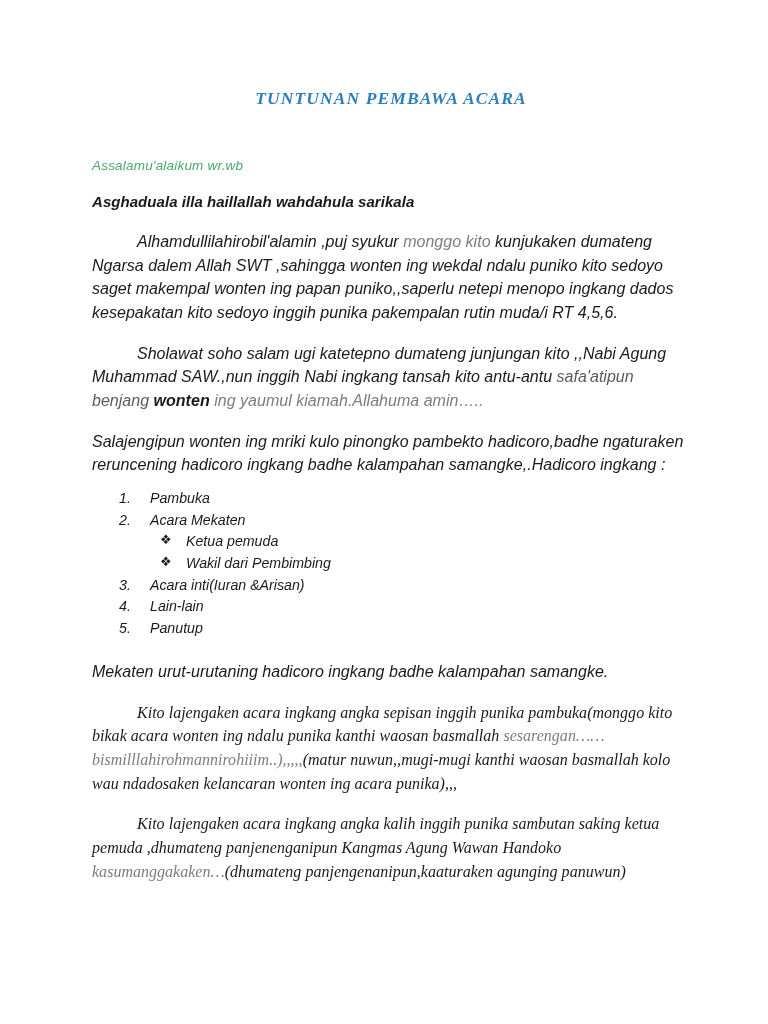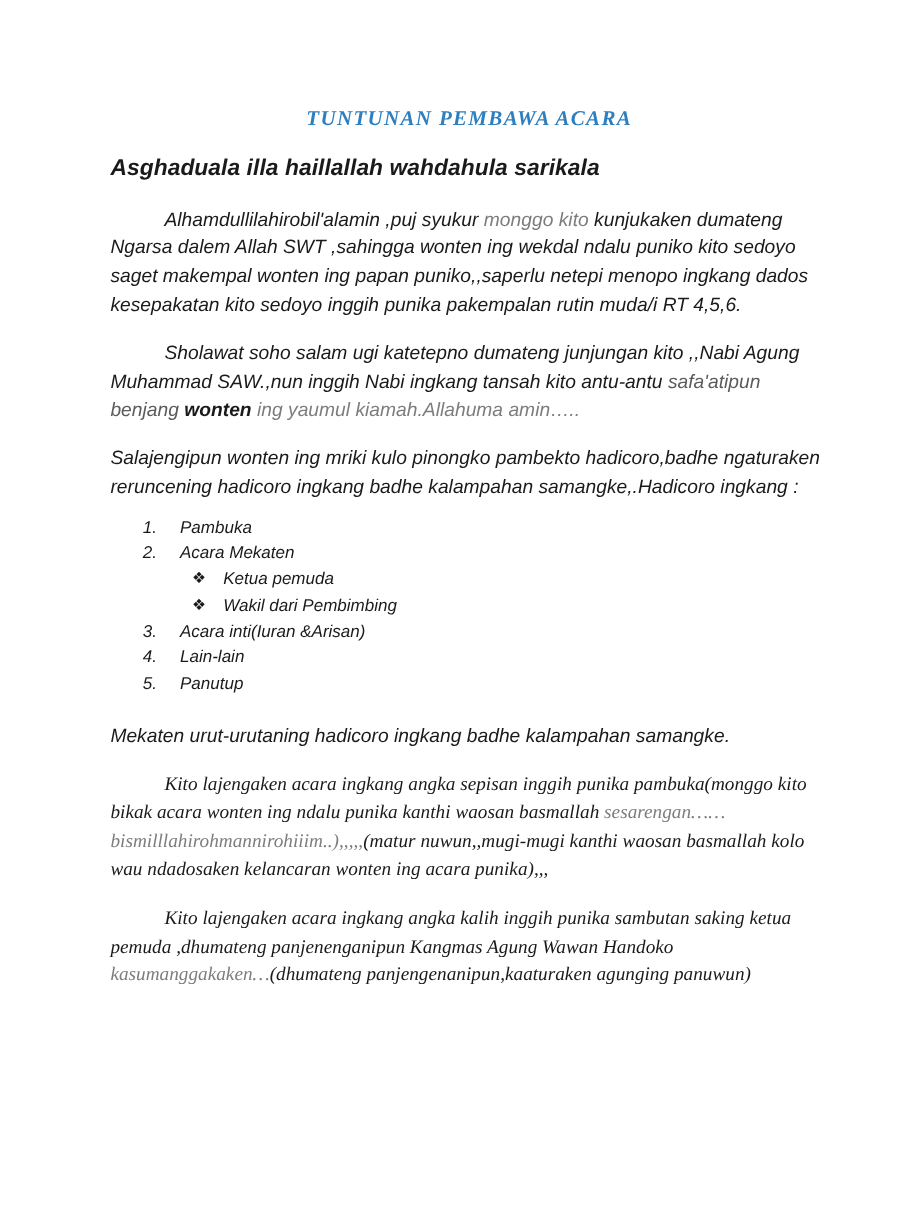--- a/index.html
+++ b/index.html
@@ -39,21 +39,21 @@
     padding-top: 49px;
     font-style: italic;
     font-size: 13.5px;
     color: #4CA86A;
     letter-spacing: 0.2px;
   }
   p.body-line {
     margin: 0;
     padding-top: 18px;
     font-style: italic;
-    font-size: 19px;
+    font-size: 15px;
     line-height: 1.46;
     letter-spacing: 0.05px;
   }
   p.para {
     margin: 0;
     padding-top: 17px;
     font-style: italic;
     font-size: 16px;
     line-height: 1.48;
     text-align: left;
@@ -116,20 +116,21 @@
     font-family: Liberation Serif, serif;
   }
 </style>
 </head>
 <body>
 
 <div class="page">
 
   <h1 class="doc-title">TUNTUNAN PEMBAWA ACARA</h1>
 
+  <p class="salam">Assalamu'alaikum wr.wb</p>
 
   <p class="body-line">
     <span class="b">Asghaduala illa haillallah wahdahula sarikala</span>
   </p>
 
 
   <p class="para" id="para-0"><span class="indent"></span><span>Alhamdullilahirobil'alamin ,puj syukur </span><span class="gray">monggo kito</span><span>  kunjukaken dumateng Ngarsa dalem Allah SWT ,sahingga wonten ing wekdal ndalu puniko kito sedoyo saget makempal wonten ing papan puniko,,saperlu netepi menopo ingkang dados kesepakatan kito sedoyo inggih punika pakempalan rutin muda/i RT 4,5,6.</span></p>
 
   <p class="para" id="para-1"><span class="indent"></span><span>Sholawat soho salam ugi katetepno dumateng junjungan kito ,,Nabi Agung Muhammad SAW.,nun inggih Nabi ingkang tansah  kito antu-antu </span><span class="mid">safa'atipun benjang </span><span class="b">wonten</span><span class="gray"> ing yaumul kiamah.Allahuma amin…..</span></p>
 

